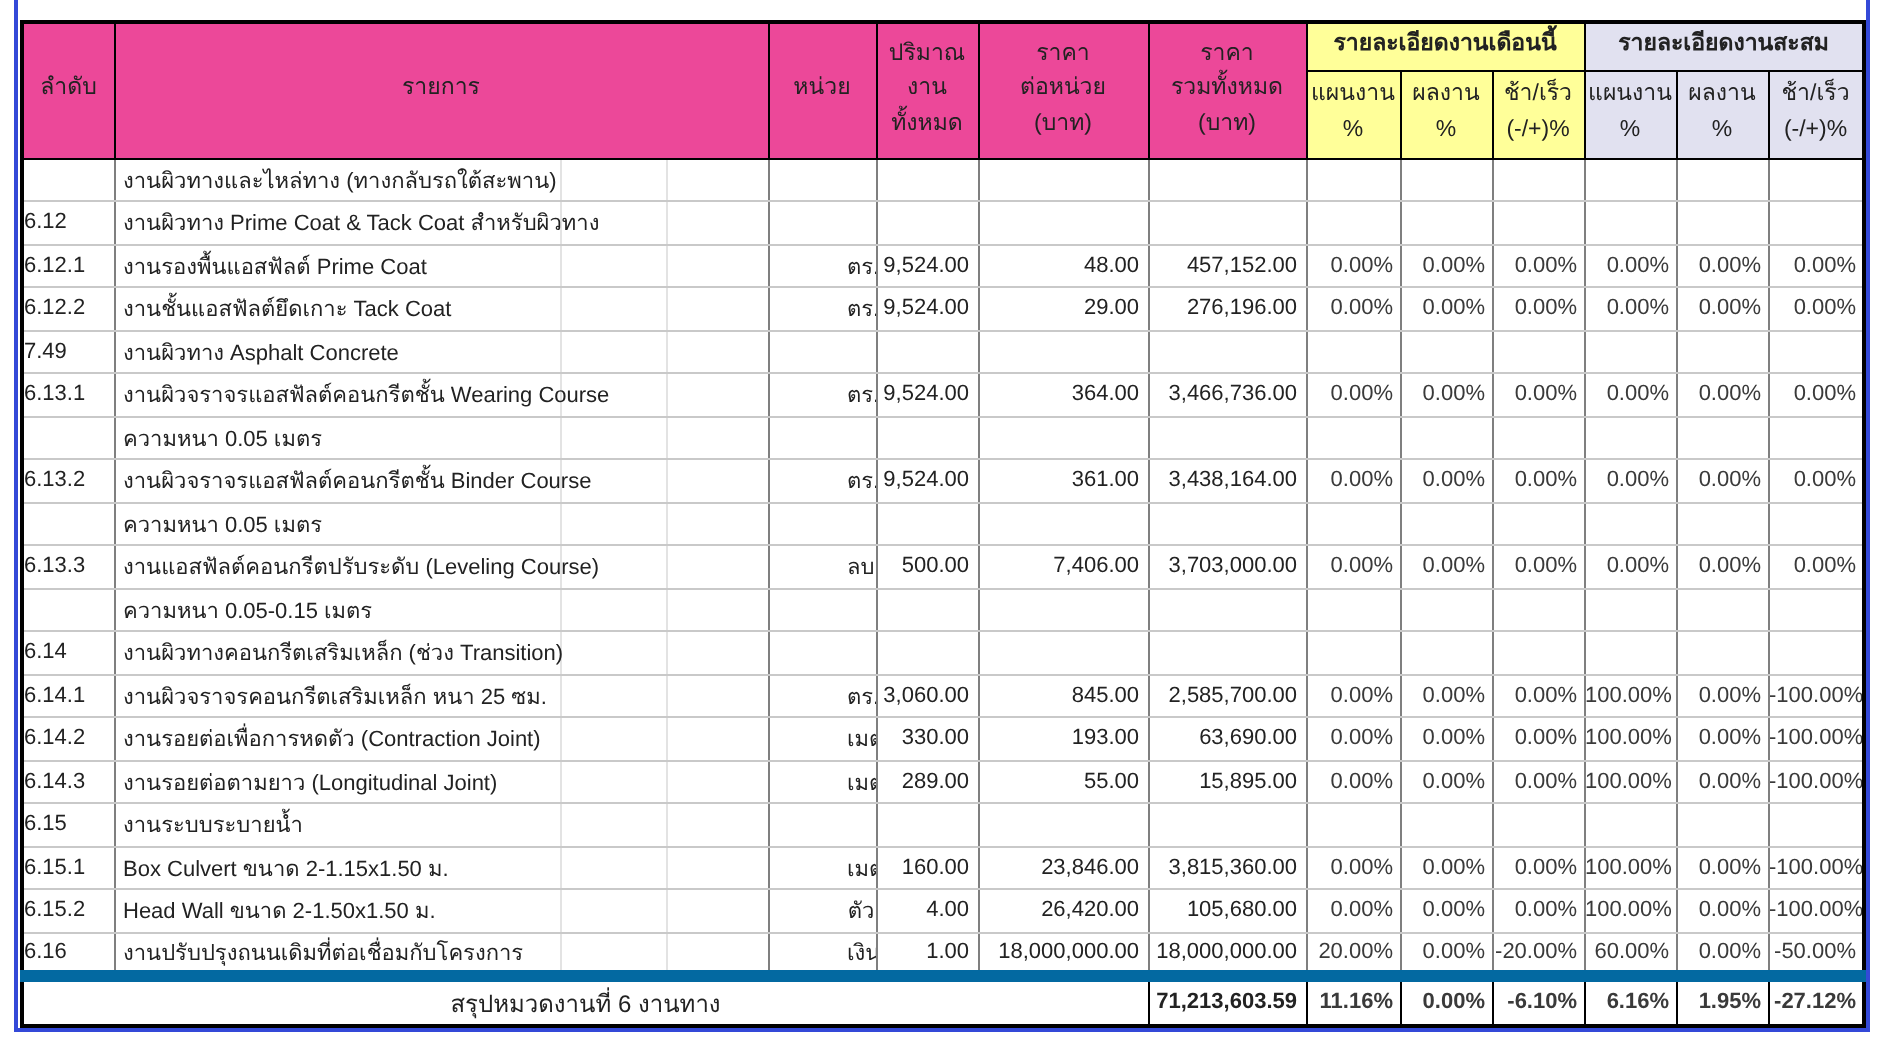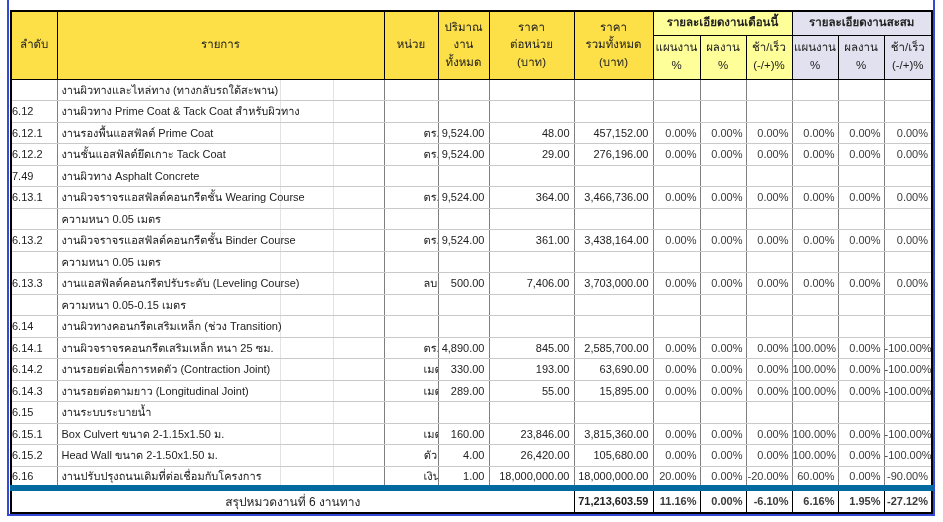--- a/index.html
+++ b/index.html
@@ -18,21 +18,21 @@
   table.boq {
     border-collapse:collapse; table-layout:fixed;
     width:921px; margin:10px 0 0 1px;
     border:2px solid #000;
     font-size:11px;
   }
   
   thead th {
     border:1px solid #000; font-weight:normal; text-align:center;
     vertical-align:middle; white-space:pre-line; line-height:1.55;
-    font-size:11.5px; background:#fde047; padding:1px 0;
+    font-size:11.5px; background:#ec4899; padding:1px 0;
   }
   thead tr.h1 { height:24px; }
   thead tr.h2 { height:44px; }
   thead th.group-title { font-weight:bold; }
   .bg-month { background:var(--month-bg) !important; }
   .bg-cum   { background:var(--cum-bg) !important; }
   
   tbody tr { height:21.5px; }
   tbody td {
     border-left:1px solid #7f7f7f; border-right:1px solid #7f7f7f;
@@ -278,21 +278,21 @@
           <td class="c-pct"></td>
           <td class="c-pct"></td>
           <td class="c-pct gb"></td>
           <td class="c-pct"></td>
           <td class="c-pct"></td>
         </tr>
         <tr class="item">
           <td class="c-no">6.14.1</td>
           <td class="c-desc">งานผิวจราจรคอนกรีตเสริมเหล็ก หนา 25 ซม.</td>
           <td class="c-unit">ตร.ม.</td>
-          <td class="c-num">4,890.00</td>
+          <td class="c-num">3,060.00</td>
           <td class="c-num">845.00</td>
           <td class="c-num">2,585,700.00</td>
           <td class="c-pct gb">0.00%</td>
           <td class="c-pct">0.00%</td>
           <td class="c-pct">0.00%</td>
           <td class="c-pct gb">100.00%</td>
           <td class="c-pct">0.00%</td>
           <td class="c-pct">-100.00%</td>
         </tr>
         <tr class="item">
@@ -370,21 +370,21 @@
           <td class="c-desc">งานปรับปรุงถนนเดิมที่ต่อเชื่อมกับโครงการ</td>
           <td class="c-unit">เงินจร</td>
           <td class="c-num">1.00</td>
           <td class="c-num">18,000,000.00</td>
           <td class="c-num">18,000,000.00</td>
           <td class="c-pct gb">20.00%</td>
           <td class="c-pct">0.00%</td>
           <td class="c-pct">-20.00%</td>
           <td class="c-pct gb">60.00%</td>
           <td class="c-pct">0.00%</td>
-          <td class="c-pct">-90.00%</td>
+          <td class="c-pct">-50.00%</td>
         </tr>
       </tbody>
     <tfoot>
       <tr>
         <td colspan="5" class="sum-label">สรุปหมวดงานที่ 6 งานทาง</td>
         <td class="c-num">71,213,603.59</td>
         <td class="c-pct">11.16%</td>
         <td class="c-pct">0.00%</td>
         <td class="c-pct">-6.10%</td>
         <td class="c-pct">6.16%</td>

